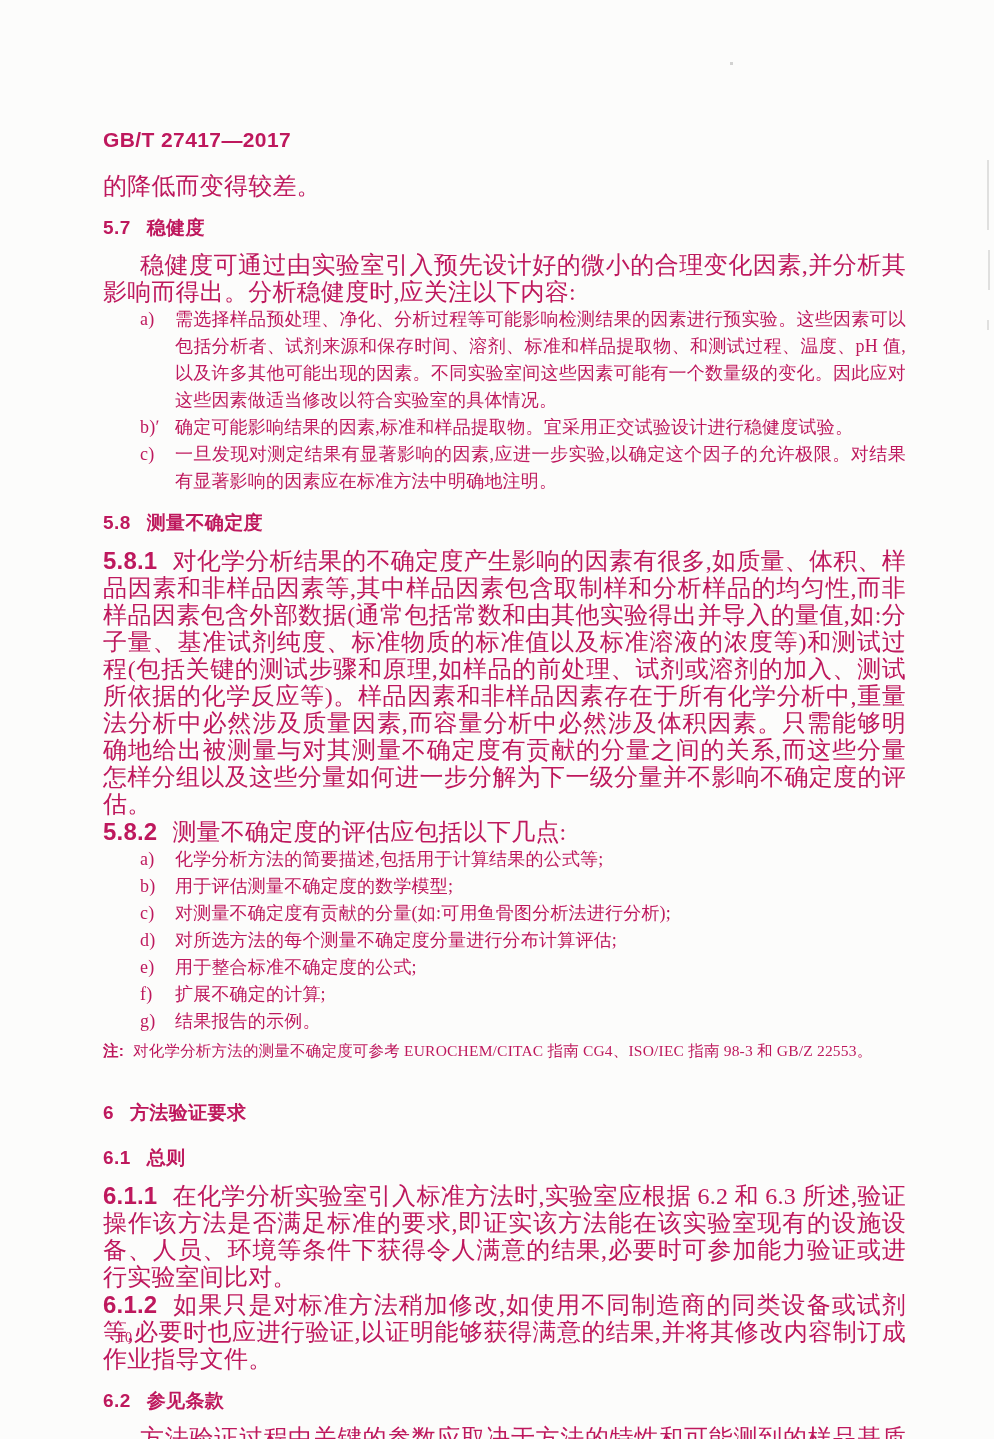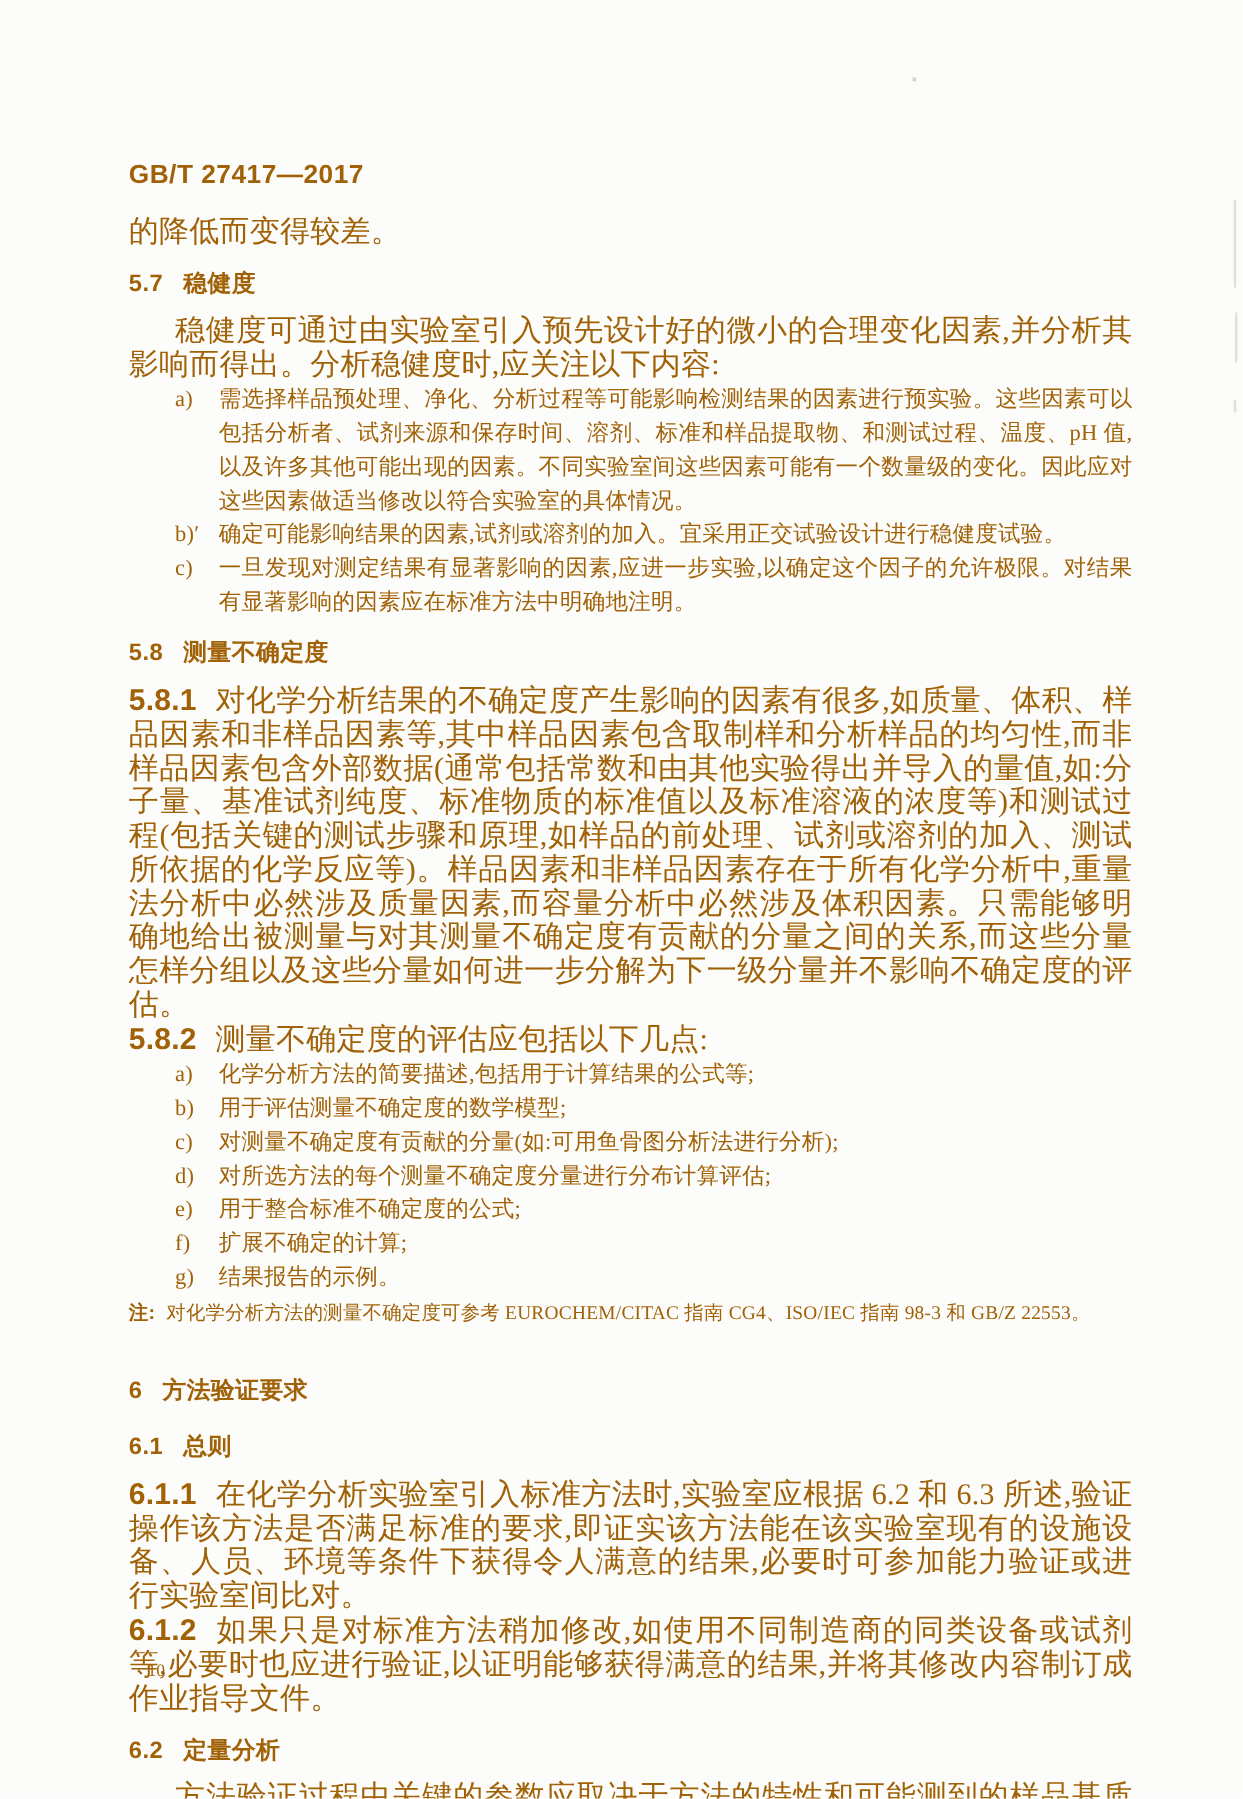--- a/index.html
+++ b/index.html
@@ -2,21 +2,21 @@
 <html lang="zh"><head>
 <meta charset="utf-8">
 <style>
   html, body { margin: 0; padding: 0; background: #ffffff; }
   .page {
     position: relative;
     width: 994px;
     height: 1439px;
     background: #fcfcfb;
     font-family: "Liberation Serif", "DejaVu Serif", serif;
-    color: #a16207;
+    color: #be185d;
     overflow: hidden;
   }
   .content {
     position: absolute;
     left: 103px;
     top: 126px;
     width: 803px;
   }
   .doc-header {
     font-family: "Liberation Sans", "DejaVu Sans", sans-serif;
@@ -84,21 +84,21 @@
   <div class="para"><span class="p-text">的降低而变得较差。</span></div>
       <div class="heading"><span class="h-num">5.7</span><span class="h-title">稳健度</span></div>
       <div class="para indent"><span class="p-text">稳健度可通过由实验室引入预先设计好的微小的合理变化因素,并分析其影响而得出。分析稳健度时,应关注以下内容:</span></div>
       <div class="list">
         <div class="list-item">
           <span class="marker">a)</span>
           <div class="item-text">需选择样品预处理、净化、分析过程等可能影响检测结果的因素进行预实验。这些因素可以包括分析者、试剂来源和保存时间、溶剂、标准和样品提取物、和测试过程、温度、pH 值,以及许多其他可能出现的因素。不同实验室间这些因素可能有一个数量级的变化。因此应对这些因素做适当修改以符合实验室的具体情况。</div>
         </div>
         <div class="list-item">
           <span class="marker">b)ʹ</span>
-          <div class="item-text">确定可能影响结果的因素,试剂或溶剂的加入。宜采用正交试验设计进行稳健度试验。</div>
+          <div class="item-text">确定可能影响结果的因素,标准和样品提取物。宜采用正交试验设计进行稳健度试验。</div>
         </div>
         <div class="list-item">
           <span class="marker">c)</span>
           <div class="item-text">一旦发现对测定结果有显著影响的因素,应进一步实验,以确定这个因子的允许极限。对结果有显著影响的因素应在标准方法中明确地注明。</div>
         </div>
       </div>
       <div class="heading"><span class="h-num">5.8</span><span class="h-title">测量不确定度</span></div>
       <div class="para"><span class="clause-num">5.8.1</span><span class="p-text">对化学分析结果的不确定度产生影响的因素有很多,如质量、体积、样品因素和非样品因素等,其中样品因素包含取制样和分析样品的均匀性,而非样品因素包含外部数据(通常包括常数和由其他实验得出并导入的量值,如:分子量、基准试剂纯度、标准物质的标准值以及标准溶液的浓度等)和测试过程(包括关键的测试步骤和原理,如样品的前处理、试剂或溶剂的加入、测试所依据的化学反应等)。样品因素和非样品因素存在于所有化学分析中,重量法分析中必然涉及质量因素,而容量分析中必然涉及体积因素。只需能够明确地给出被测量与对其测量不确定度有贡献的分量之间的关系,而这些分量怎样分组以及这些分量如何进一步分解为下一级分量并不影响不确定度的评估。</span></div>
       <div class="para"><span class="clause-num">5.8.2</span><span class="p-text">测量不确定度的评估应包括以下几点:</span></div>
       <div class="list">
@@ -129,21 +129,21 @@
         <div class="list-item">
           <span class="marker">g)</span>
           <div class="item-text">结果报告的示例。</div>
         </div>
       </div>
       <div class="note"><span class="note-label">注:</span><span class="note-text">对化学分析方法的测量不确定度可参考 EUROCHEM/CITAC 指南 CG4、ISO/IEC 指南 98-3 和 GB/Z 22553。</span></div>
       <div class="heading major"><span class="h-num">6</span><span class="h-title">方法验证要求</span></div>
       <div class="heading"><span class="h-num">6.1</span><span class="h-title">总则</span></div>
       <div class="para"><span class="clause-num">6.1.1</span><span class="p-text">在化学分析实验室引入标准方法时,实验室应根据 6.2 和 6.3 所述,验证操作该方法是否满足标准的要求,即证实该方法能在该实验室现有的设施设备、人员、环境等条件下获得令人满意的结果,必要时可参加能力验证或进行实验室间比对。</span></div>
       <div class="para"><span class="clause-num">6.1.2</span><span class="p-text">如果只是对标准方法稍加修改,如使用不同制造商的同类设备或试剂等,必要时也应进行验证,以证明能够获得满意的结果,并将其修改内容制订成作业指导文件。</span></div>
-      <div class="heading"><span class="h-num">6.2</span><span class="h-title">定量分析</span></div>
+      <div class="heading"><span class="h-num">6.2</span><span class="h-title">参见条款</span></div>
       <div class="para indent"><span class="p-text">方法验证过程中关键的参数应取决于方法的特性和可能测到的样品基质的检测范围,至少应测定正确度和精密度(参见条款 5.5 和 5.6)。对于痕量化学分析实验室,实验室还应确保获得适当的 LOD</span></div>
     </div>
   <div class="page-number">10</div>
 
   <div class="edge-mark" style="left:987px; top:160px; width:2px; height:70px;"></div>
   <div class="edge-mark" style="left:988px; top:250px; width:2px; height:40px;"></div>
   <div class="edge-mark" style="left:987px; top:320px; width:2px; height:10px;"></div>
   <div class="dot-mark" style="left:730px; top:62px; width:3px; height:3px;"></div>
   <div class="dot-mark" style="left:748px; top:1218px; width:3px; height:3px;"></div>
 </div>

